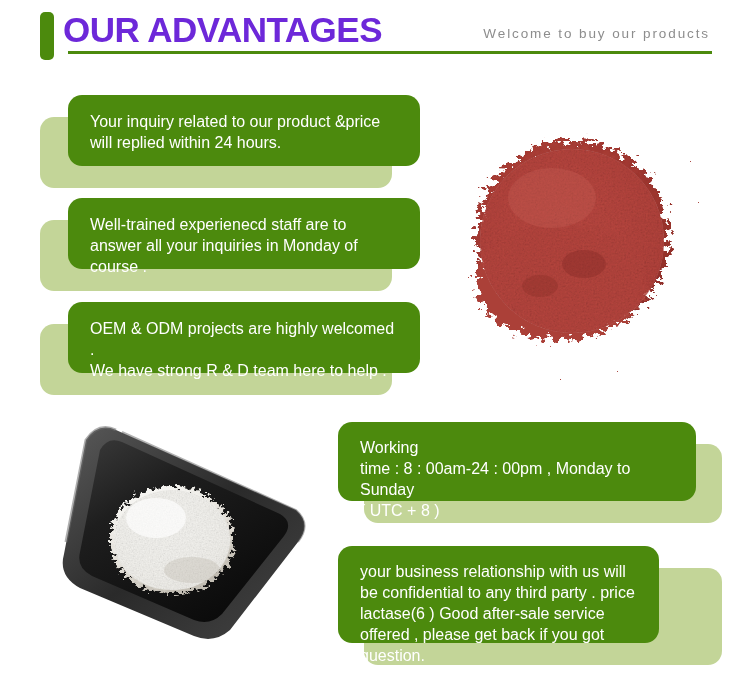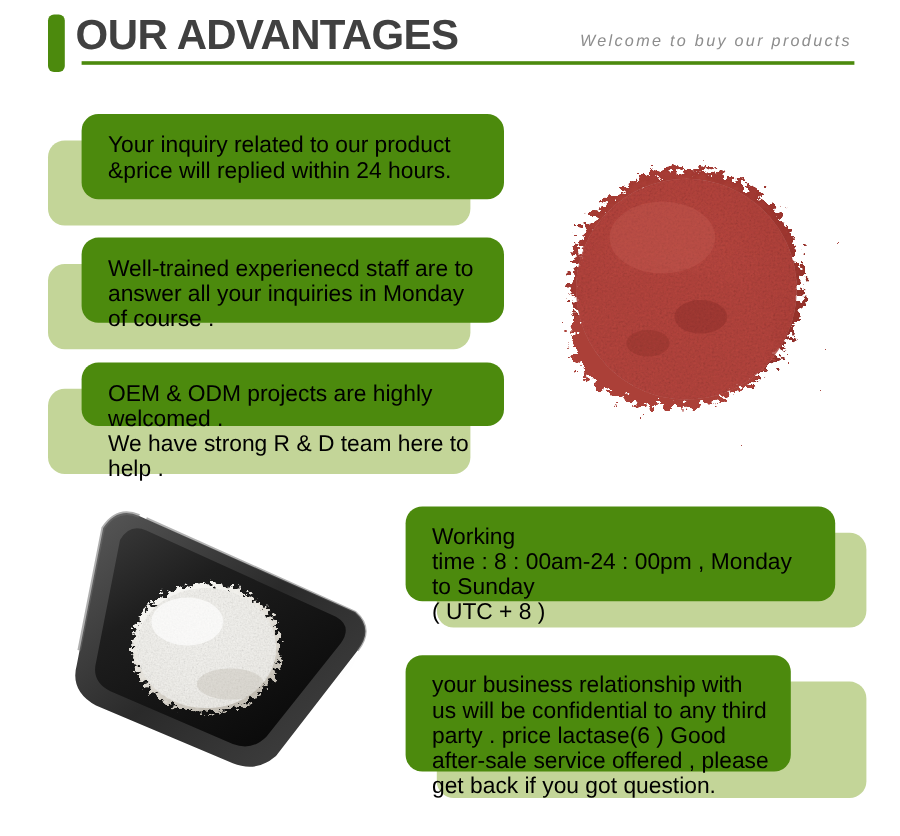--- a/index.html
+++ b/index.html
@@ -30,32 +30,31 @@
     width: 14px; height: 48px;
     background: #4c8a0d;
     border-radius: 5px;
   }
   #page-title {
     position: absolute;
     left: 63px; top: 8px;
     font-size: 35px;
     font-weight: bold;
     letter-spacing: -0.5px;
-    color: #404040;
+    color: #6d28d9;
     line-height: 44px;
     white-space: nowrap;
   }
   #header-tagline {
     position: absolute;
     right: 40px; top: 26px;
     font-size: 13.5px;
     letter-spacing: 1.9px;
     color: #8d8d8d;
     white-space: nowrap;
-    font-style: italic;
   }
   #header-rule {
     position: absolute;
     left: 68px; top: 51px;
     width: 644px; height: 3px;
     background: #4c8a0d;
   }
 
   
   .bubble-group {
@@ -67,23 +66,23 @@
     border-radius: 14px;
   }
   .bubble {
     position: absolute;
     background: #4c8a0d;
     border-radius: 14px;
     box-sizing: border-box;
     color: #ffffff;
   }
   .bubble-text {
-    font-size: 19px;
+    font-size: 16px;
     line-height: 21px;
-    color: #000000;
+    color: #ffffff;
     white-space: pre-line;
   }
 
   
   .left-col .bubble { left: 28px; top: 0; width: 352px; }
   .left-col .bubble-shadow { left: 0; top: 22px; width: 352px; }
   .left-col .bubble-text { padding: 16px 20px 0 22px; }
 
   
   .right-col .bubble { left: 2px; top: 0; width: 352px; }
@@ -93,21 +92,21 @@
   
   #bubble-group-1 { left: 40px; top: 95px; }
   #bubble-group-1 .bubble { height: 71px; }
   #bubble-group-1 .bubble-shadow { height: 71px; }
 
   #bubble-group-2 { left: 40px; top: 198px; }
   #bubble-group-2 .bubble { height: 71px; }
   #bubble-group-2 .bubble-shadow { height: 71px; }
 
   #bubble-group-3 { left: 40px; top: 302px; }
-  #bubble-group-3 .bubble { height: 53px; }
+  #bubble-group-3 .bubble { height: 71px; }
   #bubble-group-3 .bubble-shadow { height: 71px; }
 
   #bubble-group-4 { left: 336px; top: 422px; }
   #bubble-group-4 .bubble { height: 79px; width: 358px; }
   #bubble-group-4 .bubble-shadow { height: 79px; width: 358px; }
 
   #bubble-group-5 { left: 336px; top: 546px; }
   #bubble-group-5 .bubble { height: 97px; width: 321px; }
   #bubble-group-5 .bubble-shadow { height: 97px; width: 358px; }
 

